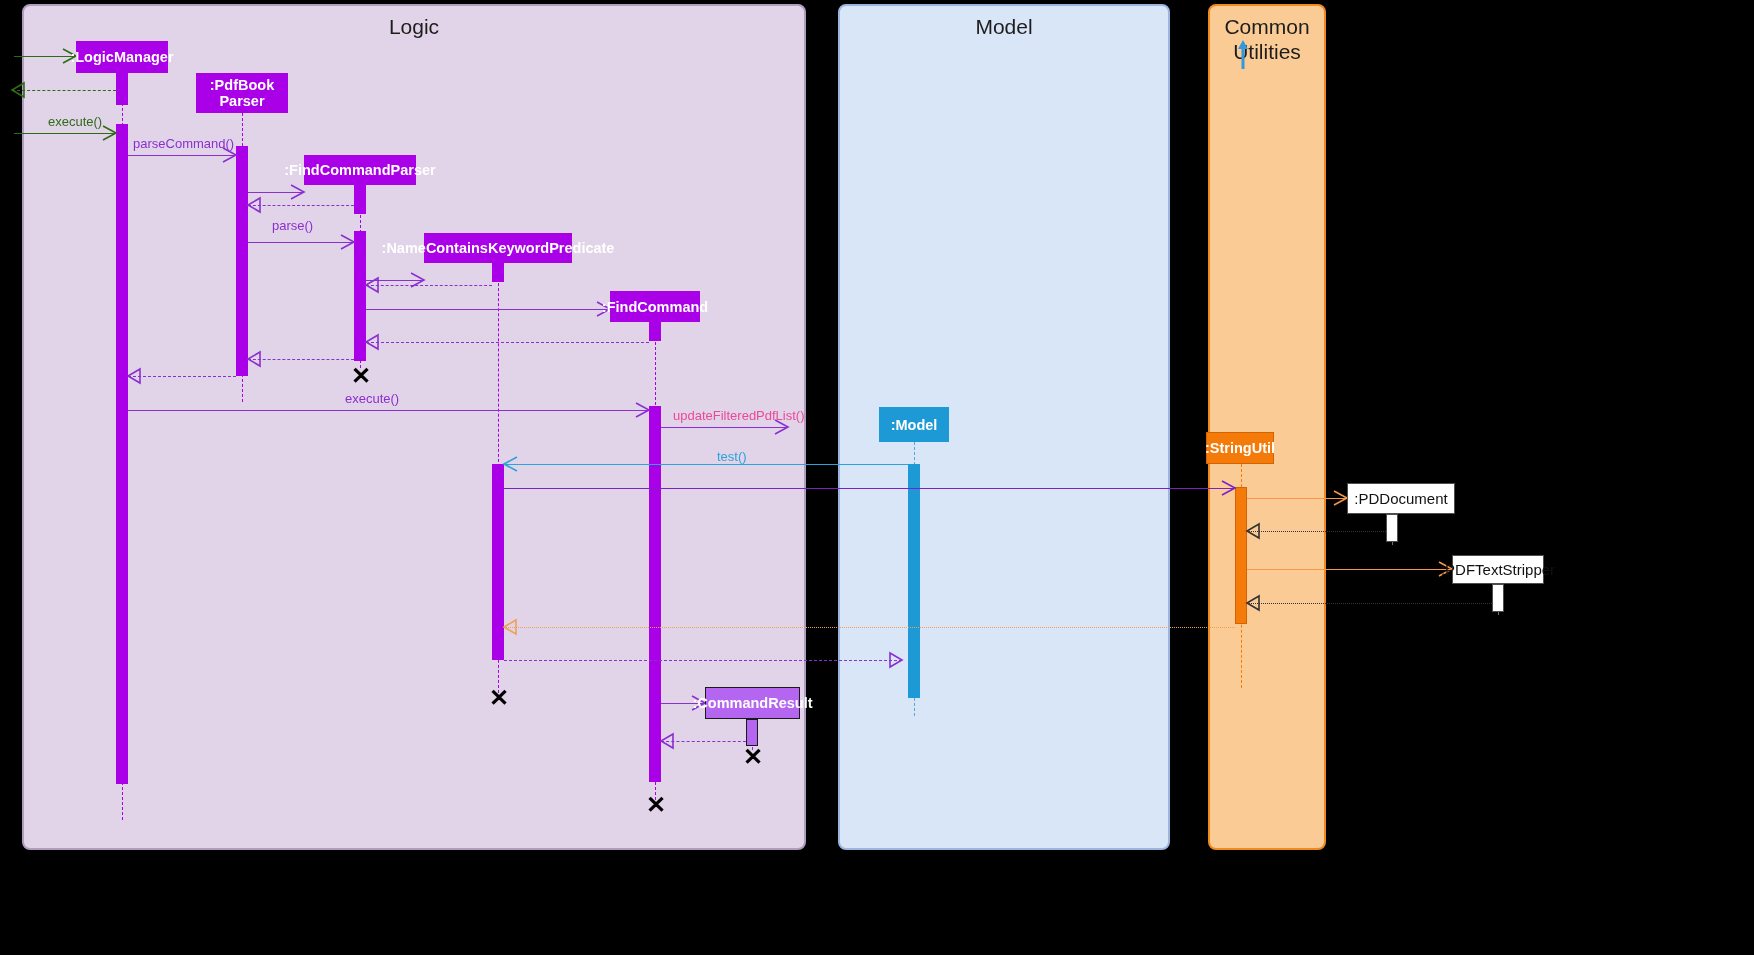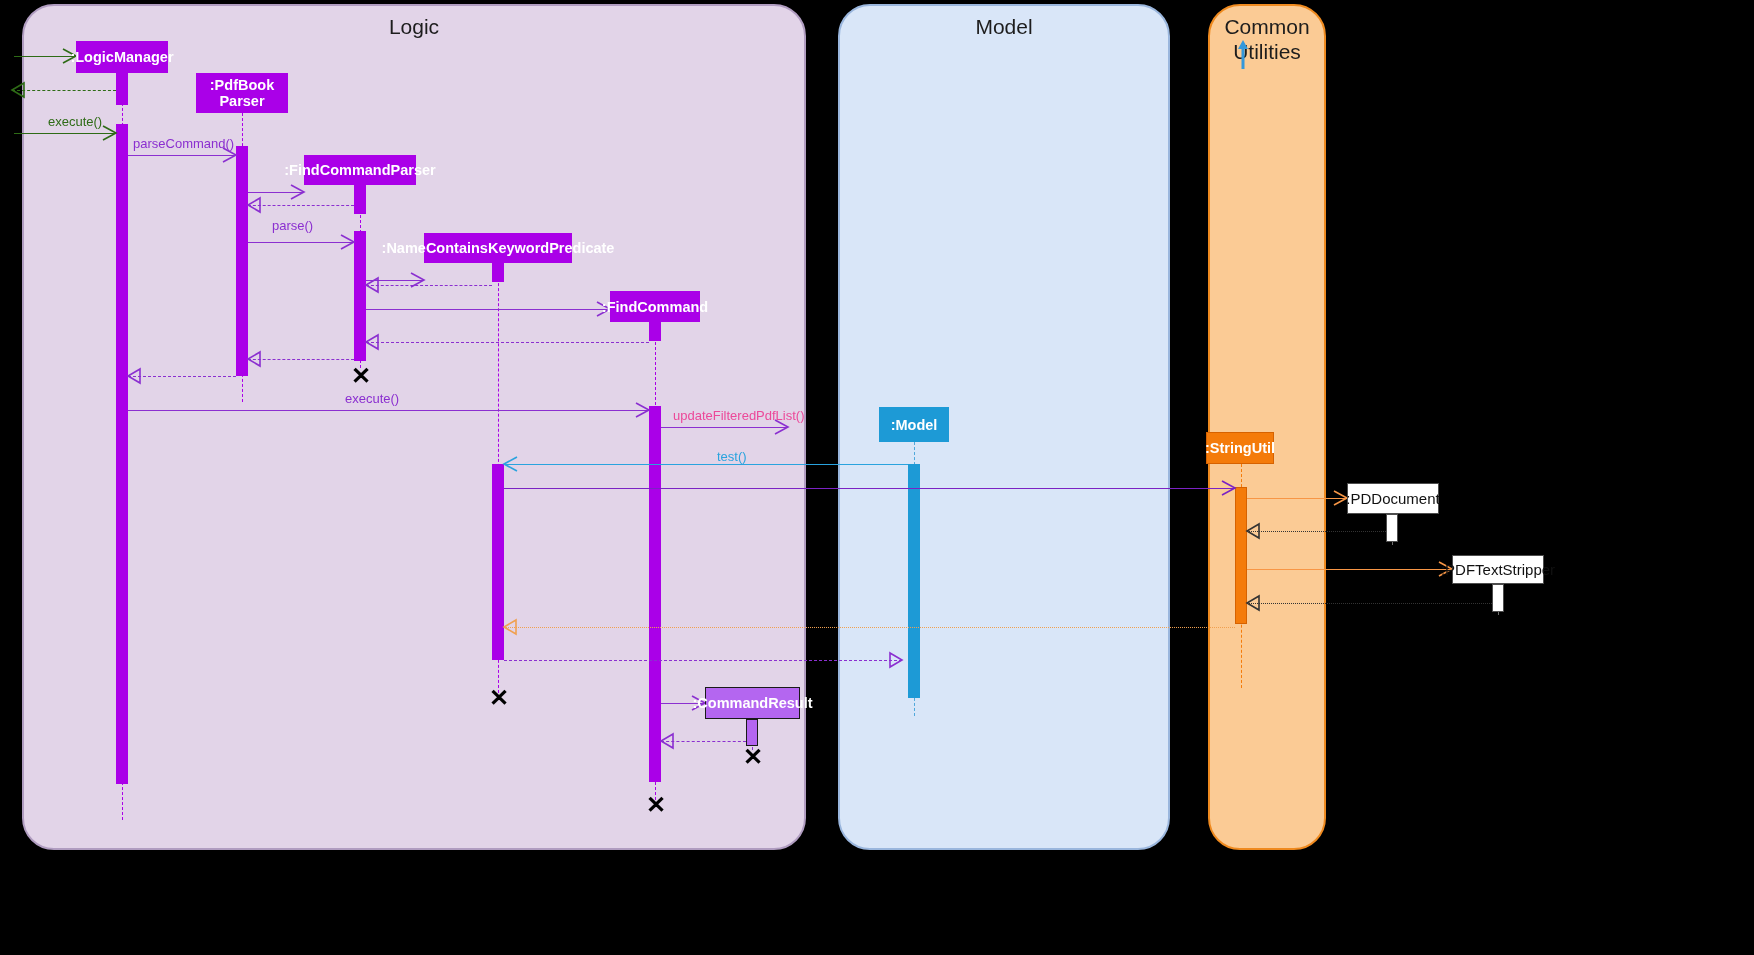--- a/index.html
+++ b/index.html
@@ -1,20 +1,20 @@
 <!DOCTYPE html>
 <html><head>
 <meta charset="utf-8">
 <style>
   html,body{margin:0;padding:0;background:#000;}
   body{font-family:"Liberation Sans",sans-serif;}
   #stage{position:relative;width:1754px;height:955px;background:#000;overflow:hidden;}
 
   
-  .pkg{position:absolute;box-sizing:border-box;border-radius:32px;}
+  .pkg{position:absolute;box-sizing:border-box;border-radius:8px;}
   .pkg .pkg-title{position:absolute;left:0;right:0;text-align:center;color:#1d1d1d;
       font-size:21px;line-height:25px;}
 
   
   .part{position:absolute;box-sizing:border-box;display:flex;align-items:center;
         justify-content:center;text-align:center;color:#fff;font-weight:bold;
         font-size:14.5px;line-height:16px;}
   .part.plain{color:#111;font-weight:normal;font-size:15px;}
 
   
@@ -214,21 +214,21 @@
     <div class="part" style="left: 879px; top: 407px; width: 70px; height: 35px; background: rgb(29, 154, 214); border: 1.5px solid rgb(29, 154, 214); color: rgb(255, 255, 255);">
       <div>
         <div>:Model</div>
       </div>
     </div>
     <div class="part" style="left: 1206px; top: 432px; width: 68px; height: 32px; background: rgb(244, 123, 10); border: 1.5px solid rgb(214, 98, 0); color: rgb(255, 255, 255);">
       <div>
         <div>:StringUtil</div>
       </div>
     </div>
-    <div class="part plain" style="left: 1347px; top: 483px; width: 92px; height: 31px; background: rgb(255, 255, 255); border: 1.5px solid rgb(77, 77, 77); color: rgb(17, 17, 17);">
+    <div class="part plain" style="left: 1347px; top: 483px; width: 108px; height: 31px; background: rgb(255, 255, 255); border: 1.5px solid rgb(77, 77, 77); color: rgb(17, 17, 17);">
       <div>
         <div>:PDDocument</div>
       </div>
     </div>
     <div class="part plain" style="left: 1452px; top: 555px; width: 92px; height: 29px; background: rgb(255, 255, 255); border: 1.5px solid rgb(77, 77, 77); color: rgb(17, 17, 17);">
       <div>
         <div>:PDFTextStripper</div>
       </div>
     </div>
     <div class="part" style="left: 705px; top: 687px; width: 95px; height: 32px; background: rgb(180, 102, 240); border: 1.5px solid rgb(26, 26, 26); color: rgb(255, 255, 255);">

